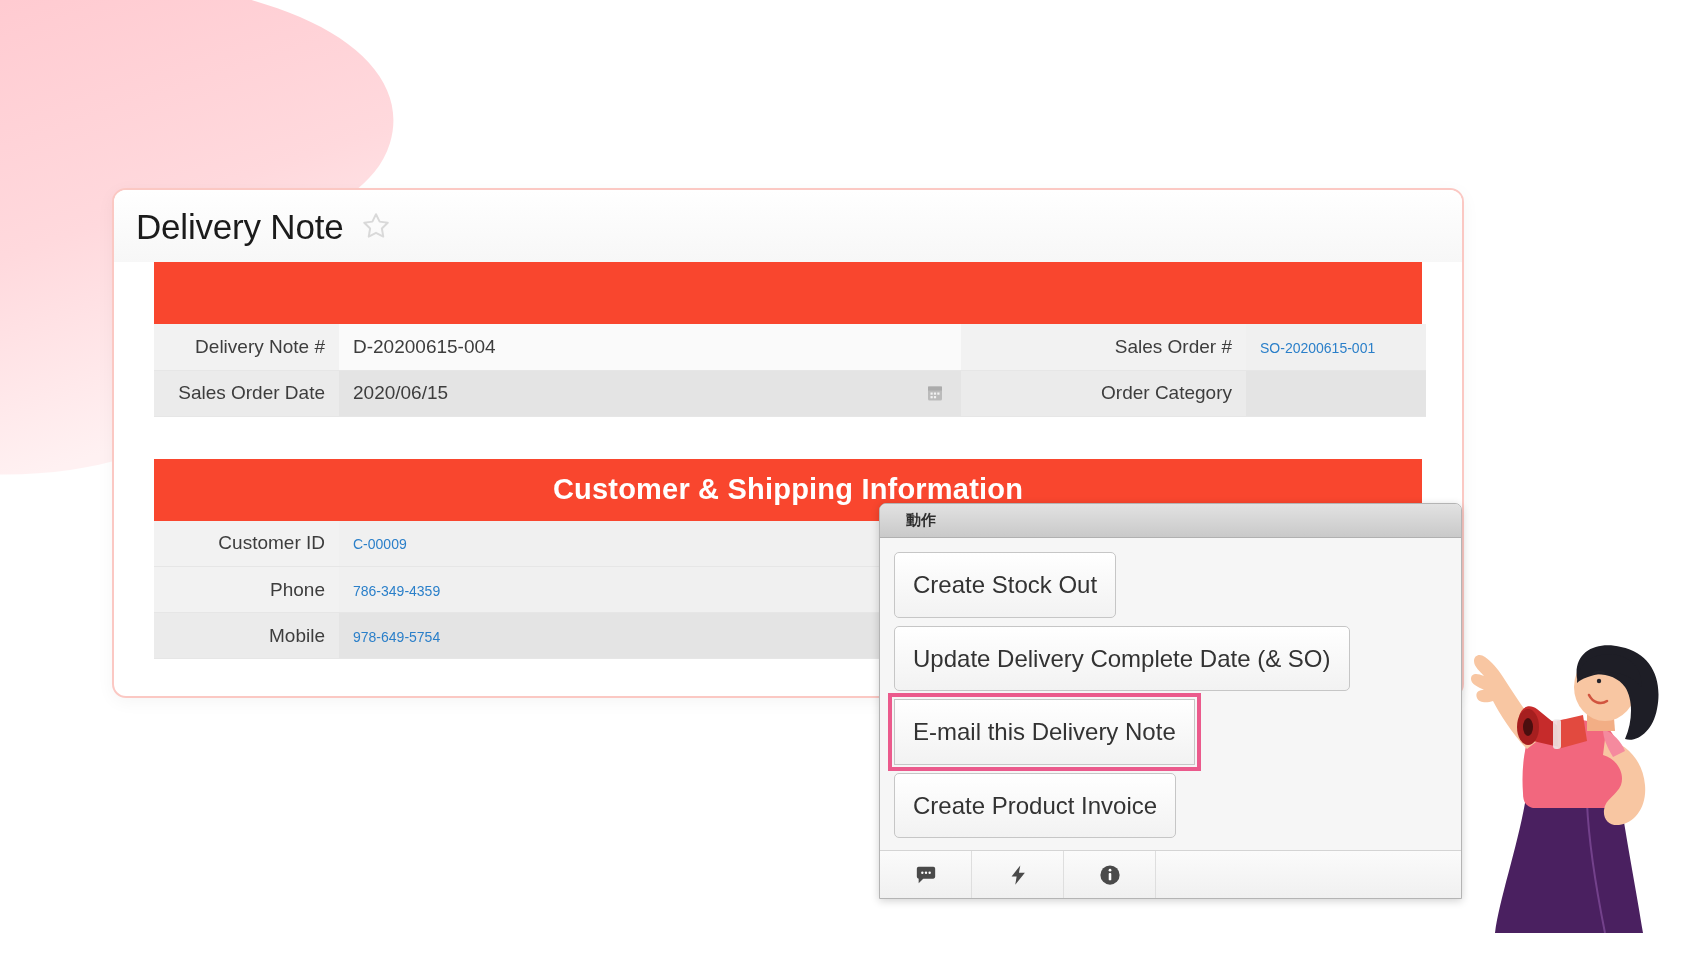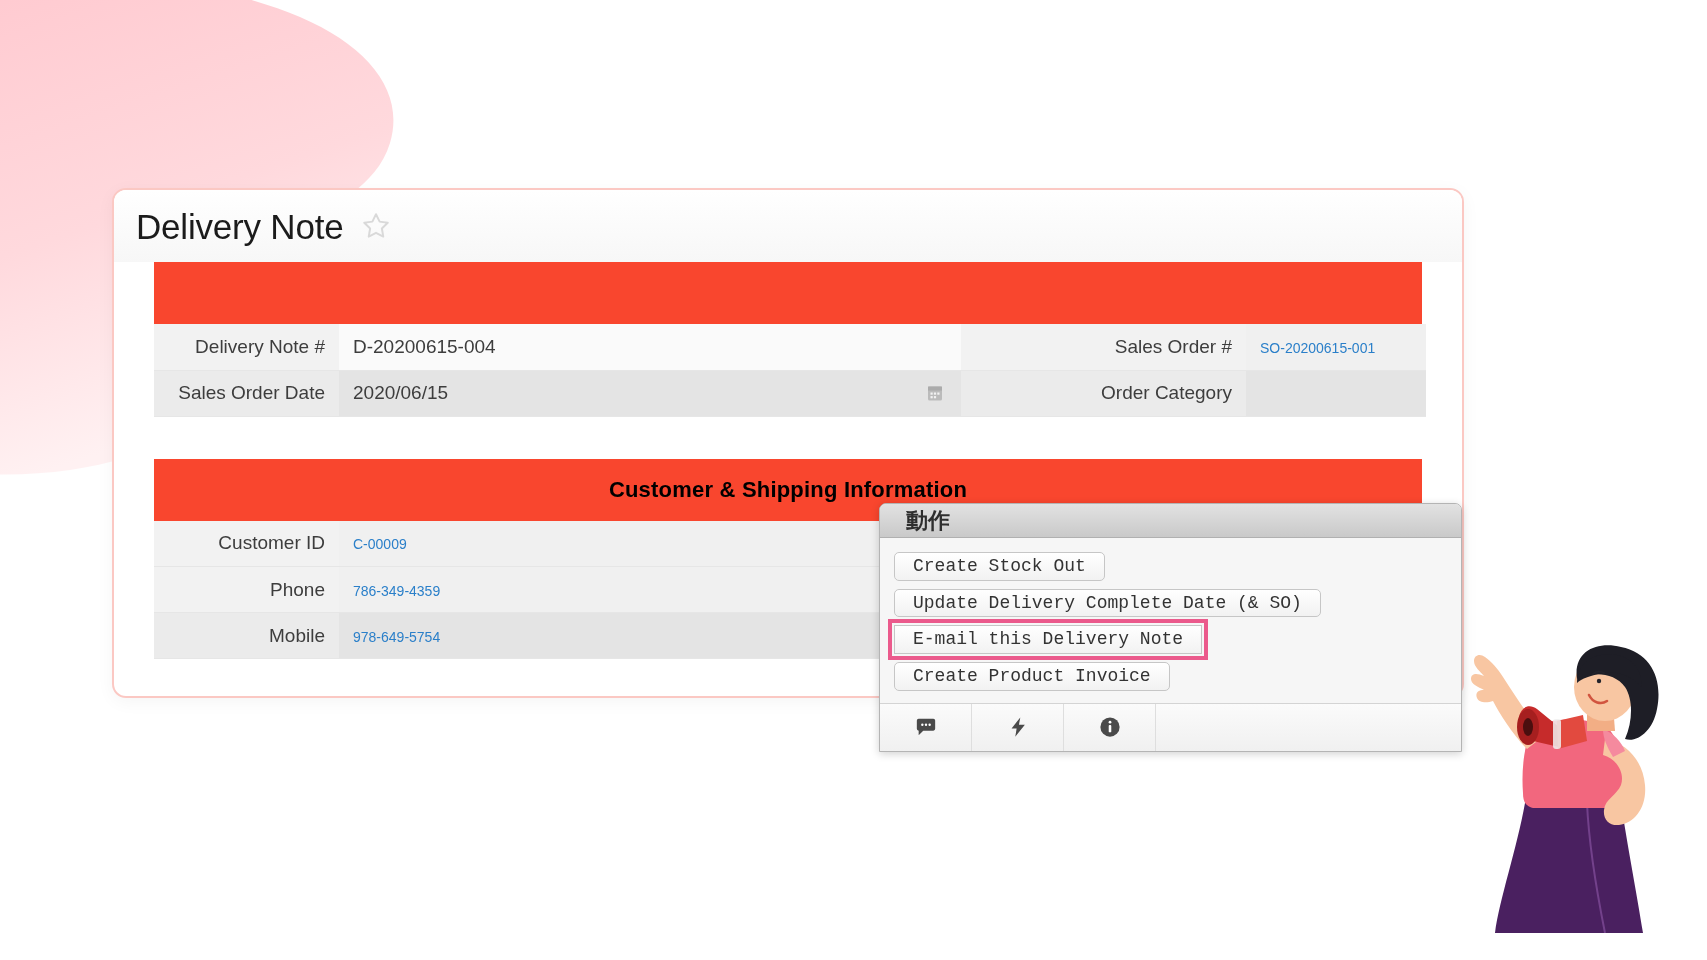--- a/index.html
+++ b/index.html
@@ -78,22 +78,22 @@
     height: 62px;
     background: #f9462e;
     position: relative;
   }
   .sec-band.labeled {
     display: flex;
     align-items: center;
     justify-content: center;
   }
   .sec-band .band-title {
-    color: #000000;
-    font-size: 22px;
+    color: #ffffff;
+    font-size: 29px;
     font-weight: 700;
     letter-spacing: .2px;
     white-space: nowrap;
   }
 
   table.grid {
     width: 100%;
     border-collapse: collapse;
     table-layout: fixed;
   }
@@ -149,42 +149,42 @@
     box-shadow: 0 2px 8px rgba(0,0,0,0.18);
     overflow: hidden;
   }
   .popup-title {
     height: 34px;
     background: linear-gradient(to bottom, #e2e2e2 0%, #c9c9c9 100%);
     border-bottom: 1px solid #b0b0b0;
     display: flex;
     align-items: center;
     padding-left: 26px;
-    font-size: 22px;
+    font-size: 15px;
     font-weight: 700;
     color: #2e2e2e;
   }
   .popup-btns {
     padding: 14px 14px 12px 14px;
     background: #f6f6f6;
     display: flex;
     flex-wrap: wrap;
     gap: 8px 4px;
   }
   .abtn {
     background: linear-gradient(to bottom, #ffffff 0%, #f2f2f2 100%);
     border: 1px solid #c6c6c6;
     border-radius: 5px;
-    font-size: 18px;
+    font-size: 24px;
     color: #333;
-    padding: 3px 18px;
+    padding: 18px 18px;
     line-height: 1.15;
     white-space: nowrap;
     cursor: pointer;
-    font-family: Liberation Mono, monospace;
+    font-family: Liberation Sans, sans-serif;
   }
   .abtn.highlight {
     outline: 4px solid #eb5a8c;
     outline-offset: 2px;
     border-radius: 0;
     position: relative;
     z-index: 3;
   }
   .popup-toolbar {
     display: flex;

